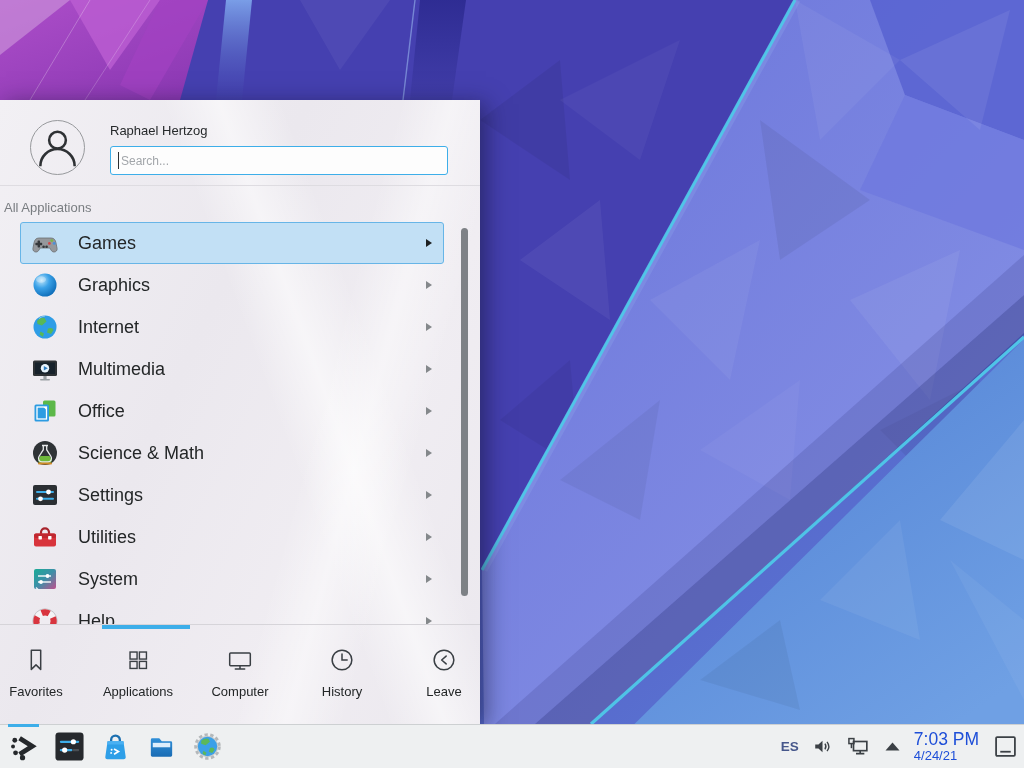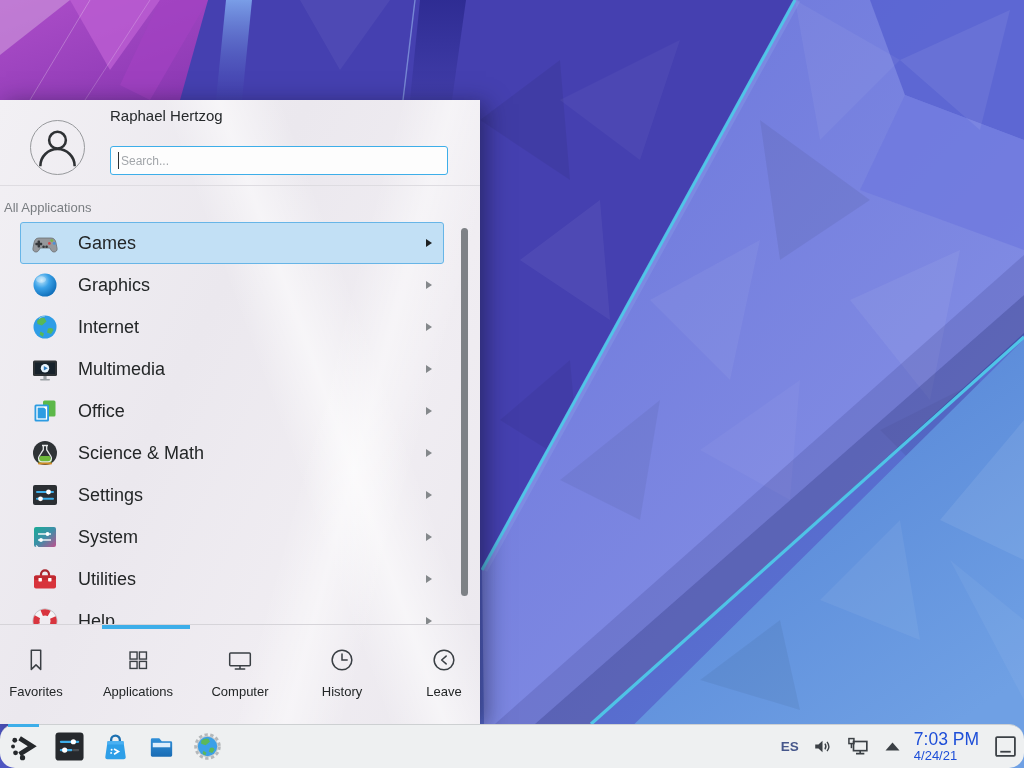--- a/index.html
+++ b/index.html
@@ -21,21 +21,21 @@
   .launcher .streak1, .launcher .streak2 {
     position:absolute; inset:0; pointer-events:none;
     background:linear-gradient(70deg, transparent 55%, rgba(255,255,255,.55) 63%, transparent 72%);
   }
   .launcher .streak2 { background:linear-gradient(105deg, transparent 62%, rgba(255,255,255,.45) 70%, transparent 79%); }
 
   .avatar {
     position:absolute; left:30px; top:20px; width:55px; height:55px;
     border:1px solid #97999c; border-radius:50%;
   }
-  .user-name { position:absolute; left:110px; top:7px; font-size:15px; color:#26292b;text-align:center; }
+  .user-name { position:absolute; left:110px; top:23px; font-size:13px; color:#26292b;text-align:center; }
 
   .search-wrap { position:absolute; left:110px; top:46px; width:338px; height:29px; }
   .search-input {
     width:100%; height:100%; border:1px solid #3daee9; border-radius:3px;
     background:#fdfdfd; font-size:12px; color:#232627; padding:0 8px 0 10px;
     outline:none; font-family:"Liberation Sans", sans-serif;
   }
   .search-input::placeholder { color:#a2a6aa; }
   .text-caret { position:absolute; left:8px; top:6px; width:1px; height:17px; background:#2b2e31; }
 
@@ -63,21 +63,21 @@
   .tab-indicator { position:absolute; left:102px; top:525px; width:88px; height:4px; background:#3daee9; }
   .footer { position:absolute; left:0; top:529px; width:100%; height:95px; display:flex;gap:30px; }
   .tab { flex:1; display:flex; flex-direction:column; align-items:center; padding-top:16px; cursor:default; }
   .tab svg { width:30px; height:30px; }
   .tab-label { margin-top:9px; font-size:13px; color:#232627; }
 
   
   .taskbar {
     position:absolute; left:0; top:724px; width:1024px; height:44px;
     background:#eef0f1; border-top:1px solid #cdd0d2;
-    display:flex; align-items:center;border-radius:15px;
+    display:flex; align-items:center;
   }
   .task-launchers { display:flex; align-items:center; gap:15px; padding-left:8px; }
   .task-btn { width:31px; height:31px; position:relative; }
   .task-btn svg { width:31px; height:31px; }
   .task-btn.active::before {
     content:""; position:absolute; left:0; top:-7px; width:100%; height:3px; background:#3daee9;
   }
   .tray { margin-left:auto; display:flex; align-items:center; gap:13px; padding-right:6px; }
   .kb-layout { font-size:13.5px; font-weight:bold; color:#46578b; }
   .tray-icon { display:flex; align-items:center; }
@@ -267,20 +267,32 @@
 
     <div class="app-row">
       <svg class="app-icon" viewBox="0 0 32 32">
         <rect x="4" y="6" width="24" height="20" rx="2" fill="#2b2f33"></rect>
         <rect x="7" y="12" width="18" height="2" rx="1" fill="#3daee9"></rect>
         <circle cx="19.5" cy="13" r="2.4" fill="#ffffff"></circle>
         <rect x="7" y="18.8" width="18" height="2" rx="1" fill="#3daee9"></rect>
         <circle cx="11.5" cy="19.8" r="2.4" fill="#ffffff"></circle>
       </svg>
       <span class="app-label">Settings</span>
+      <span class="app-arrow"></span>
+    </div>
+
+    <div class="app-row">
+      <svg class="app-icon" viewBox="0 0 32 32">
+        <path d="M12 13.5 v-2.2 a4 4 0 0 1 8 0 v2.2" fill="none" stroke="#a8242c" stroke-width="2.2"></path>
+        <rect x="5" y="12.5" width="22" height="13" rx="2" fill="#d8343c"></rect>
+        <rect x="5" y="12.5" width="22" height="4.5" rx="2" fill="#c02830"></rect>
+        <rect x="9.5" y="15" width="3.4" height="3.4" rx=".6" fill="#ffffff"></rect>
+        <rect x="19.1" y="15" width="3.4" height="3.4" rx=".6" fill="#ffffff"></rect>
+      </svg>
+      <span class="app-label">Utilities</span>
       <span class="app-arrow"></span>
     </div>
 
     <div class="app-row">
       <svg class="app-icon" viewBox="0 0 32 32">
         <defs>
             <linearGradient id="gSys" x1="0%" y1="0%" x2="100%" y2="100%">
           <stop offset="0" stop-color="#1aab96"></stop>
               <stop offset=".5" stop-color="#3d8fa8"></stop>
               <stop offset="1" stop-color="#c0508e"></stop>
@@ -291,32 +303,20 @@
         <circle cx="18.5" cy="13" r="1.9" fill="#ffffff"></circle>
         <circle cx="12" cy="19" r="1.9" fill="#ffffff"></circle>
         <path d="M7 24.5 l2.5 2.5" stroke="#eef3f6" stroke-width="1.2"></path>
       </svg>
       <span class="app-label">System</span>
       <span class="app-arrow"></span>
     </div>
 
     <div class="app-row">
       <svg class="app-icon" viewBox="0 0 32 32">
-        <path d="M12 13.5 v-2.2 a4 4 0 0 1 8 0 v2.2" fill="none" stroke="#a8242c" stroke-width="2.2"></path>
-        <rect x="5" y="12.5" width="22" height="13" rx="2" fill="#d8343c"></rect>
-        <rect x="5" y="12.5" width="22" height="4.5" rx="2" fill="#c02830"></rect>
-        <rect x="9.5" y="15" width="3.4" height="3.4" rx=".6" fill="#ffffff"></rect>
-        <rect x="19.1" y="15" width="3.4" height="3.4" rx=".6" fill="#ffffff"></rect>
-      </svg>
-      <span class="app-label">Utilities</span>
-      <span class="app-arrow"></span>
-    </div>
-
-    <div class="app-row">
-      <svg class="app-icon" viewBox="0 0 32 32">
         <circle cx="16" cy="16" r="12.2" fill="#f4f3f5" stroke="#b8b8bc" stroke-width=".8"></circle>
         <circle cx="16" cy="16" r="8.6" fill="none" stroke="#d8353f" stroke-width="6.2" stroke-dasharray="7.7 5.8" transform="rotate(-24 16 16)"></circle>
         <circle cx="16" cy="16" r="5" fill="#efecf1"></circle>
       </svg>
       <span class="app-label">Help</span>
       <span class="app-arrow"></span>
     </div>
   </div>
 
   <div class="scrollbar"></div>

